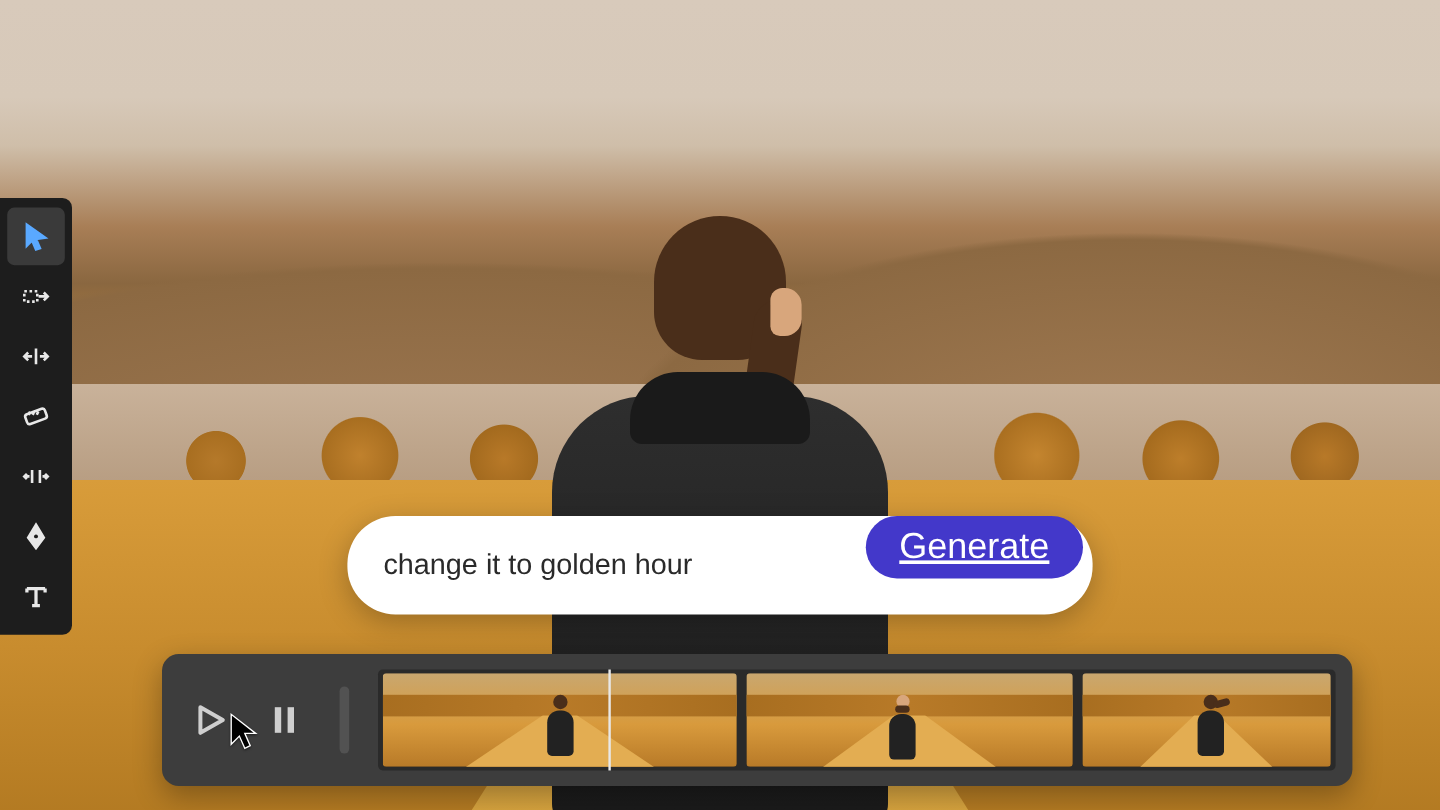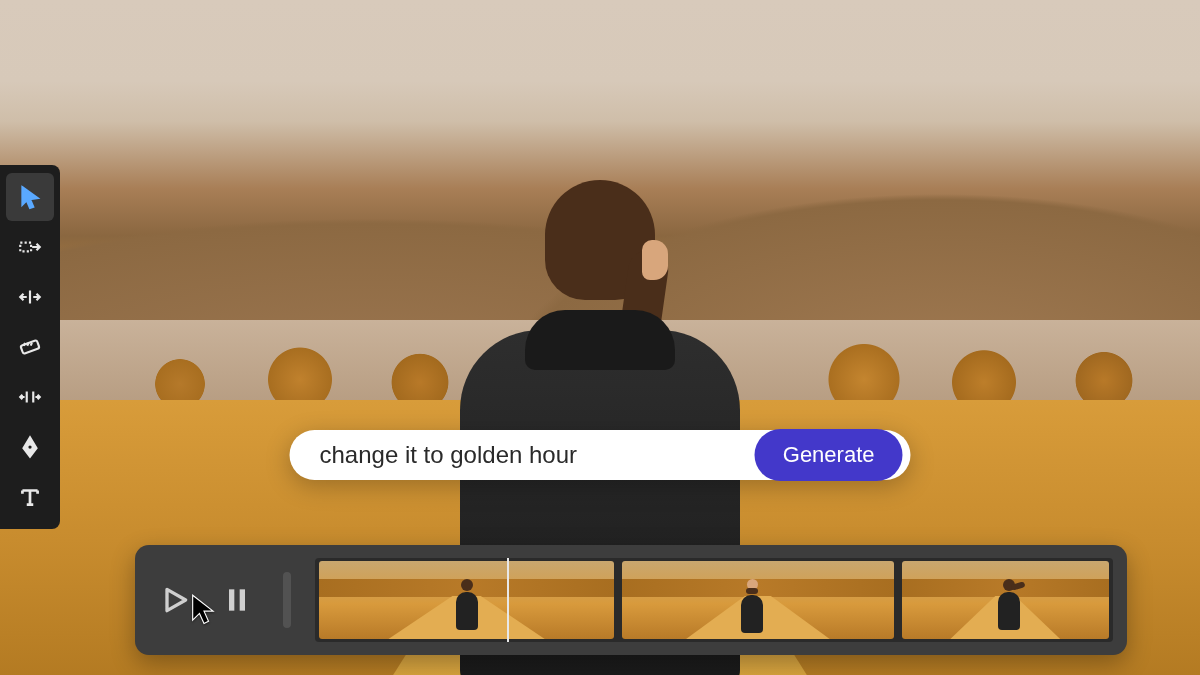--- a/index.html
+++ b/index.html
@@ -44,25 +44,25 @@
   
   .toolbar{position:absolute;left:0;top:165px;width:60px;background:#1d1d1d;border-radius:0 8px 8px 0;
     display:flex;flex-direction:column;align-items:center;padding:8px 0;gap:2px;}
   .tool{width:48px;height:48px;display:flex;align-items:center;justify-content:center;color:#e8e8e8;
     border-radius:6px;cursor:pointer;}
   .tool.active{background:#3a3a3a;}
   .tool svg{width:26px;height:26px;stroke:#e8e8e8;fill:none;stroke-width:2;}
   .tool.active svg .arrow-fill{fill:#5aa9ff;stroke:#5aa9ff;}
   
   .prompt-bar{position:absolute;left:50%;top:430px;transform:translateX(-50%);
-    width:585px;height:50px;background:#fff;border-radius:40px;display:flex;align-items:center;
+    width:585px;height:82px;background:#fff;border-radius:40px;display:flex;
     padding:0 8px 0 28px;box-shadow:0 6px 24px rgba(0,0,0,0.25);gap:12px;}
   .prompt-input{flex:1;border:none;outline:none;font-size:24px;color:#2a2a2a;background:transparent;}
   .generate-btn{height:52px;padding:0 28px;border:none;border-radius:30px;background:#4338ca;
-    color:#fff;font-size:22px;font-weight:500;cursor:pointer;}
+    color:#fff;font-size:30px;font-weight:500;cursor:pointer;text-decoration:underline;}
   
   .timeline{position:absolute;left:135px;top:545px;width:960px;height:110px;background:#3d3d3d;
     border-radius:14px;display:flex;align-items:center;padding:0 14px 0 18px;gap:18px;
     box-shadow:0 8px 24px rgba(0,0,0,0.3);}
   .play-btn,.pause-btn{width:44px;height:44px;display:flex;align-items:center;justify-content:center;
     cursor:pointer;color:#cfcfcf;}
   .play-btn svg,.pause-btn svg{width:32px;height:32px;}
   .divider{width:8px;height:56px;background:#525252;border-radius:4px;margin:0 6px;}
   .clip-track{flex:1;height:84px;position:relative;background:#2a2a2a;border-radius:4px;overflow:hidden;}
   .clip{position:absolute;top:3px;height:78px;border-radius:3px;overflow:hidden;box-shadow:inset 0 0 0 1px rgba(0,0,0,0.4);}

